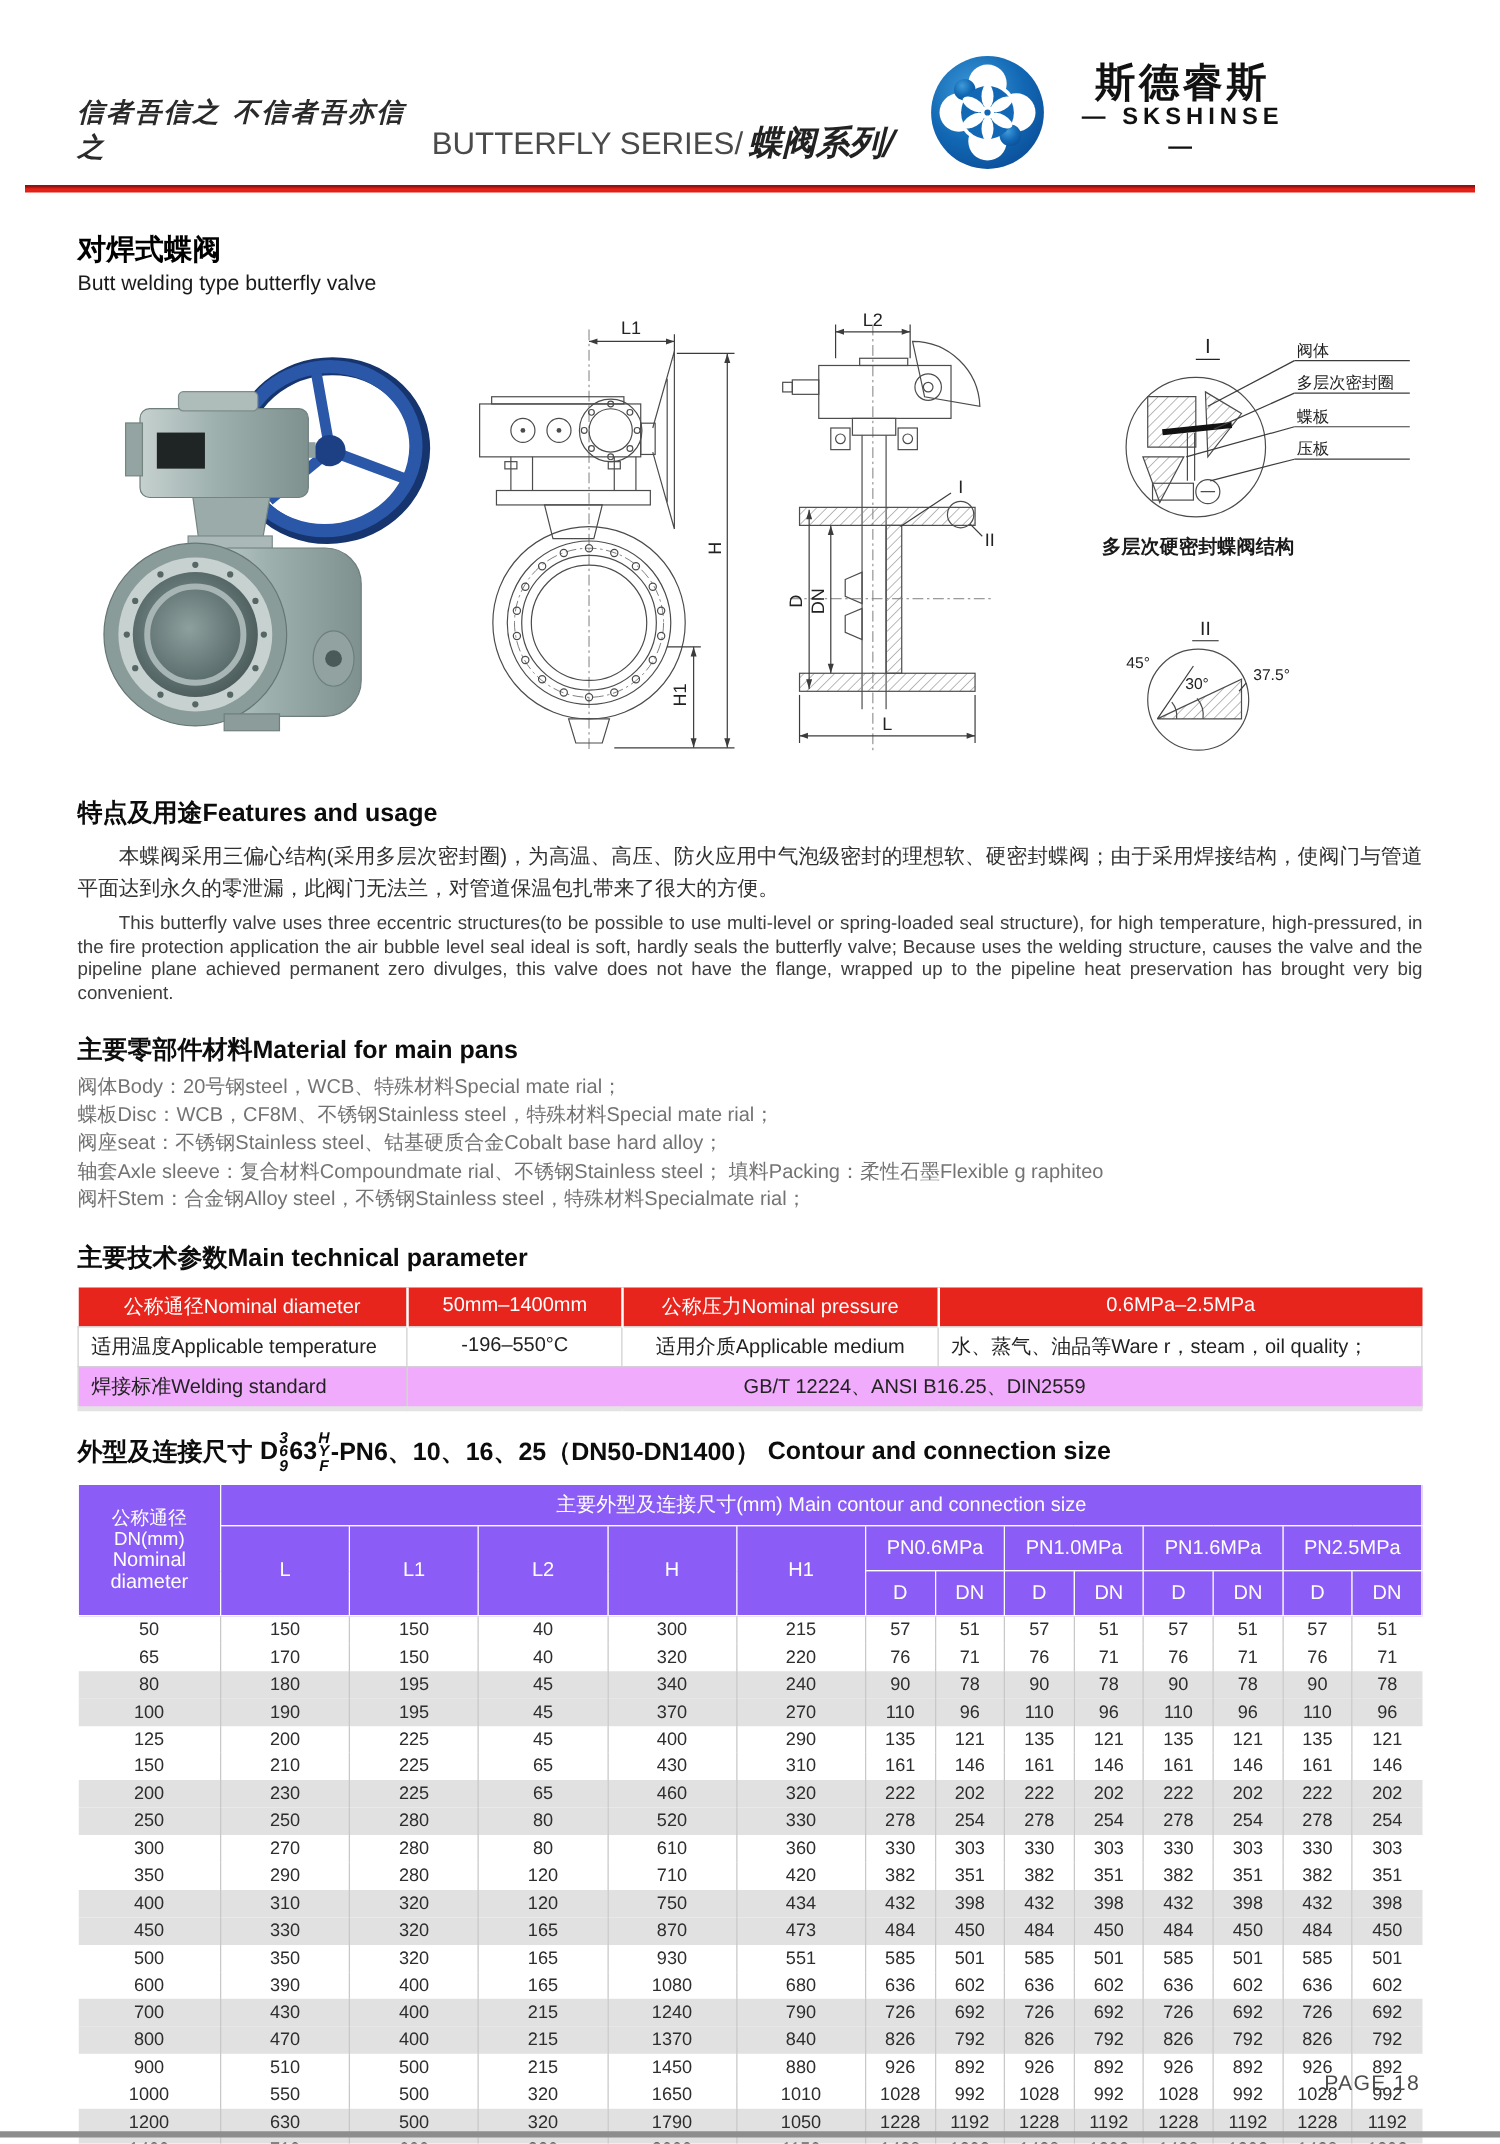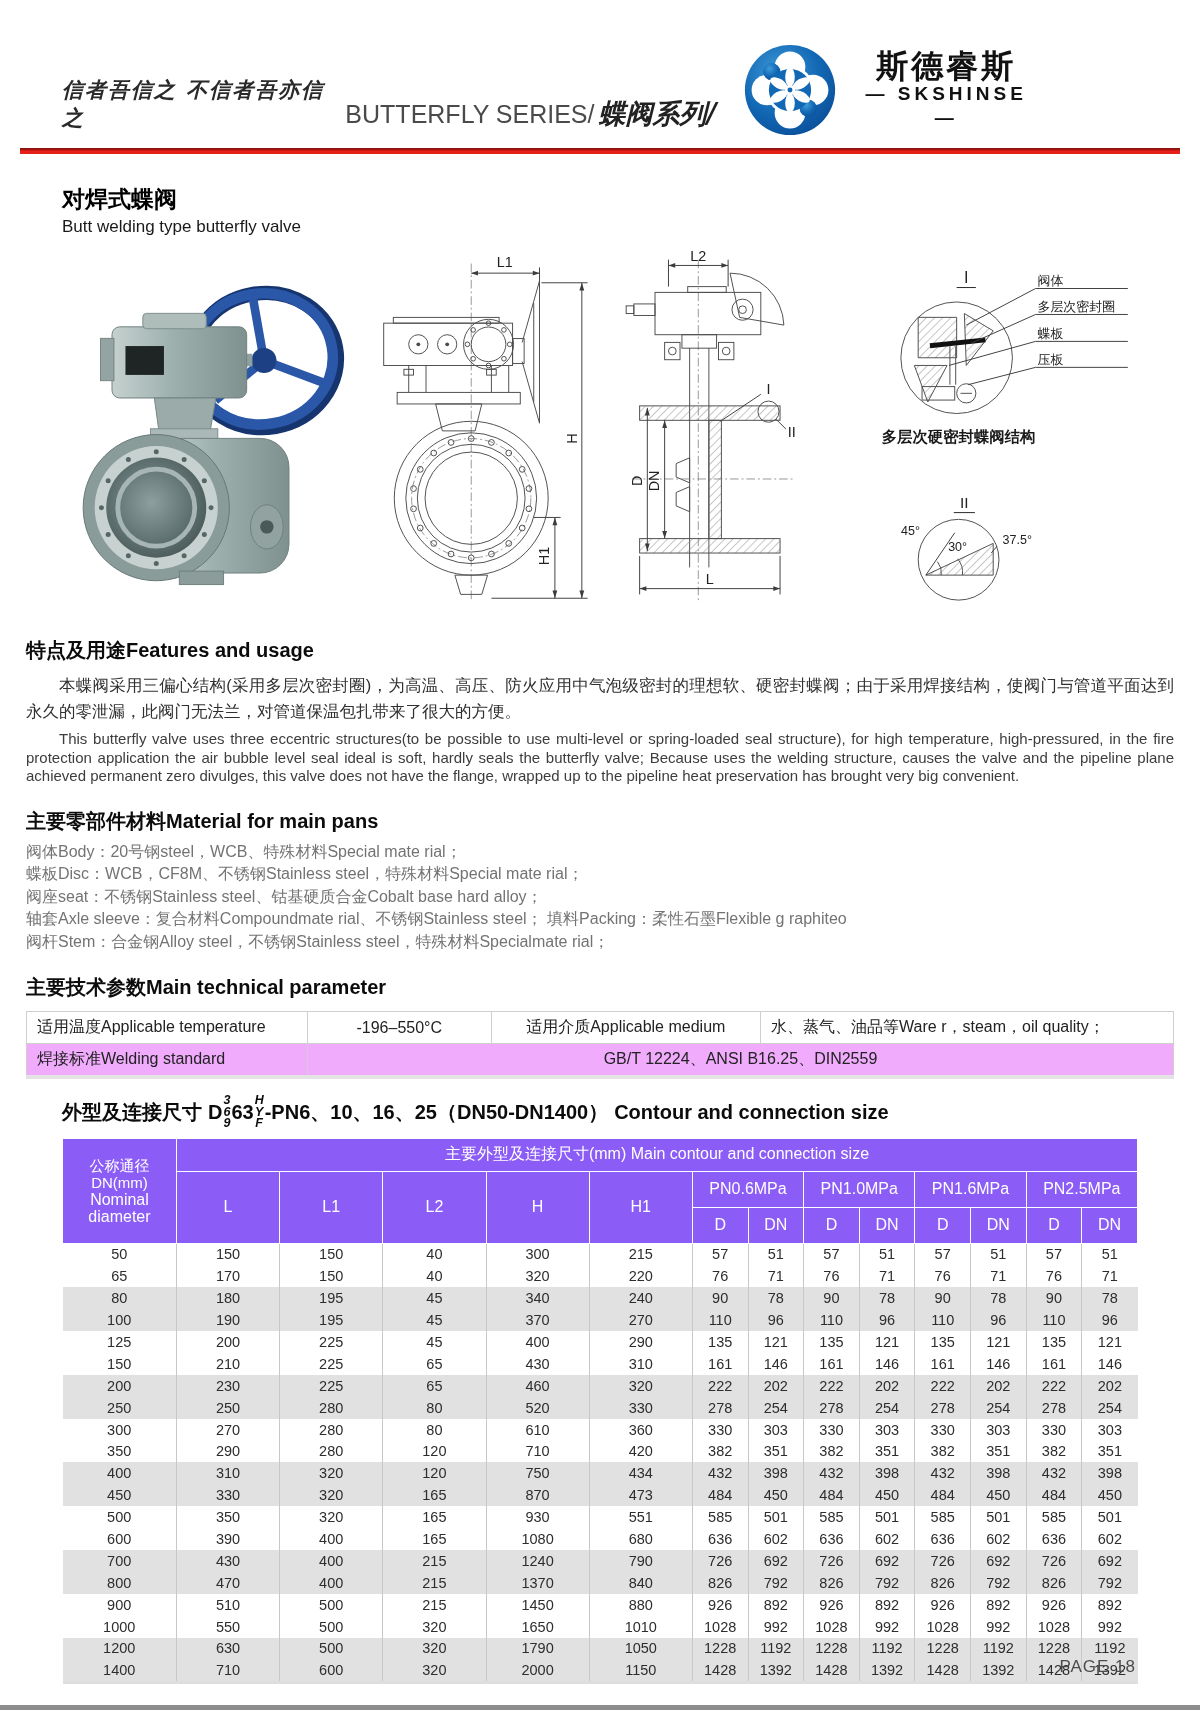--- a/index.html
+++ b/index.html
@@ -28,21 +28,21 @@
 
   
   .figures{display:flex;justify-content:space-between;align-items:flex-start;padding:6px 56px 0 62px;height:372px;}
   svg text{font-family:"Liberation Sans","DejaVu Sans",sans-serif;}
   .draw{stroke:#4c4c4c;fill:none;stroke-width:1;}
   .cl{stroke:#7a7a7a;stroke-width:0.8;stroke-dasharray:9 3 2 3;fill:none;}
   .dim{stroke:#3c3c3c;stroke-width:1;fill:none;}
   .dimtxt{font-size:15px;fill:#222;}
 
   
-  .sec{padding:0 26px;}
+  .sec{padding:0 62px;}
   .sec-h{font-size:20px;font-weight:700;color:#0c0c0c;margin-top:22px;}
   .sec-h .en{font-weight:700;}
   .para-cn{font-size:16.5px;color:#303030;line-height:26px;text-align:justify;margin-top:8px;text-indent:2em;}
   .para-en{font-size:15px;color:#3d3d3d;line-height:18.5px;text-align:justify;margin-top:6px;text-indent:2.2em;}
   .mat-line{font-size:16px;color:#737373;line-height:21.5px;margin-top:1px;}
   .mat-wrap{margin-top:6px;}
 
   
   .ptable{width:100%;border-collapse:collapse;table-layout:fixed;margin-top:10px;border-bottom:4px solid #e3e3e3;}
   .ptable td{height:29px;font-size:16px;vertical-align:middle;}
@@ -379,20 +379,26 @@
   <div class="sec">
     <div class="sec-h"><span>主要技术参数</span><span class="en">Main technical parameter</span></div>
     <table class="ptable">
       <colgroup>
           <col style="width:24.5%">
           <col style="width:16%">
           <col style="width:23.5%">
           <col style="width:36%">
         </colgroup>
       <tbody>
+          <tr class="r1">
+        <td>公称通径Nominal diameter</td>
+        <td>50mm–1400mm</td>
+        <td>公称压力Nominal pressure</td>
+        <td>0.6MPa–2.5MPa</td>
+      </tr>
       <tr class="r2">
         <td class="lft">适用温度Applicable temperature</td>
         <td class="ctr">-196–550°C</td>
         <td class="ctr">适用介质Applicable medium</td>
         <td class="lft">水、蒸气、油品等Ware r，steam，oil quality；</td>
       </tr>
       <tr class="r3">
         <td class="lft">焊接标准Welding standard</td>
         <td class="ctr" colspan="3">GB/T 12224、ANSI B16.25、DIN2559</td>
       </tr>

